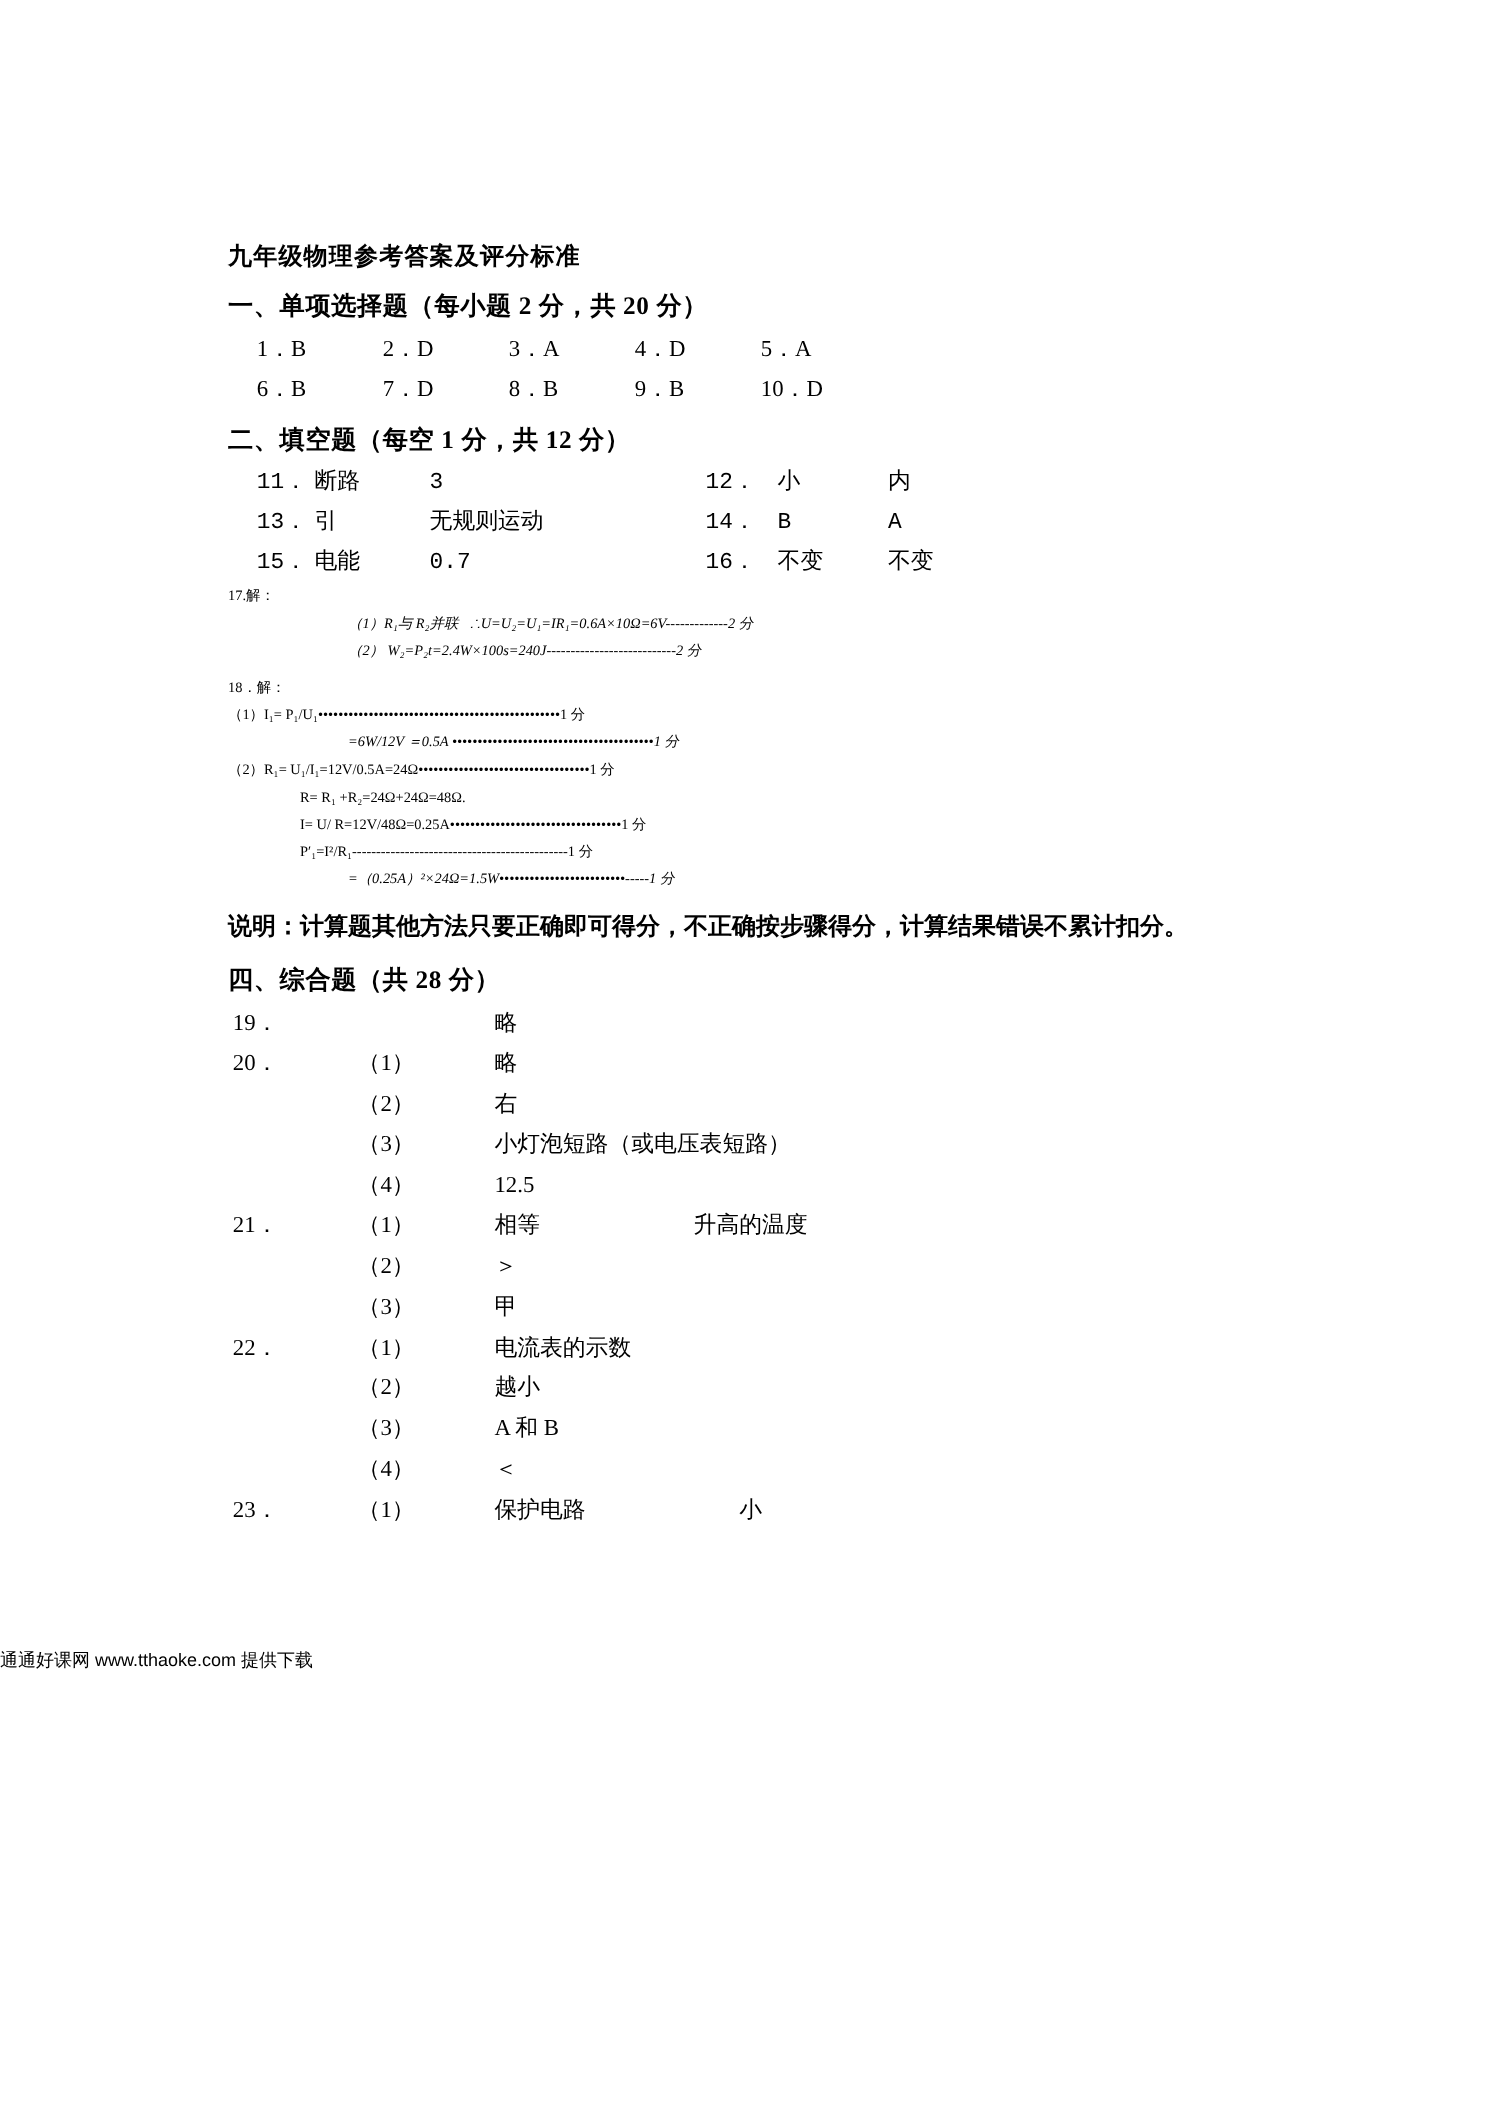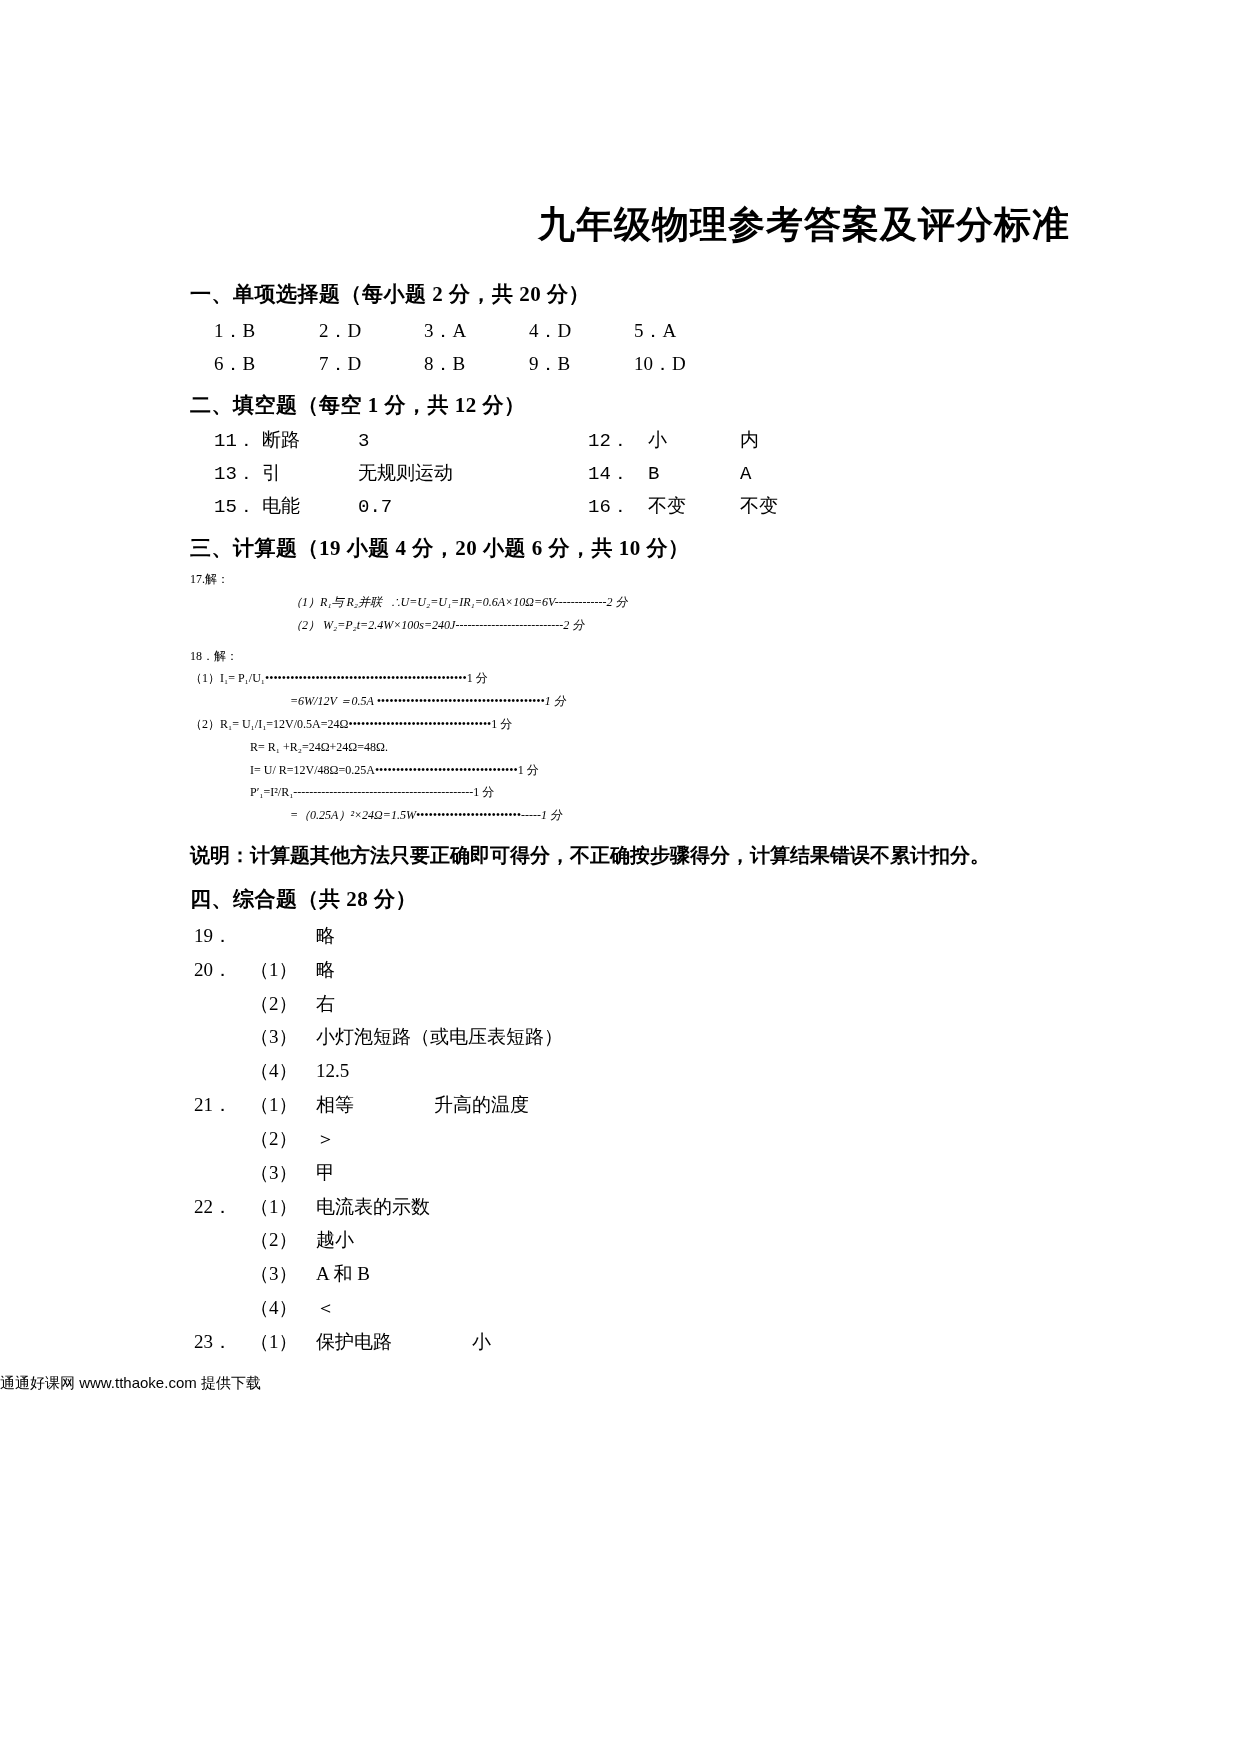--- a/index.html
+++ b/index.html
@@ -22,26 +22,26 @@
     box-sizing: border-box;
     padding: 0;
   }
   .content {
     position: absolute;
     left: 190px;
     top: 200px;
     width: 880px;
   }
   .doc-title {
-    text-align: right;
+    text-align: left;
     font-family: "Liberation Serif", serif;
     font-weight: bold;
-    font-size: 37px;
+    font-size: 20px;
     letter-spacing: 1px;
-    margin: 0 0 30px 0;
+    margin: 0 0 14px 0;
   }
   .section-head {
     font-weight: bold;
     font-size: 21px;
     margin: 10px 0 6px 0;
     letter-spacing: 0.5px;
   }
   .indent2 { padding-left: 60px; }
   .indent3 { padding-left: 100px; font-style: italic; }
 
@@ -77,20 +77,21 @@
   .note {
     font-weight: bold;
     font-size: 20px;
     line-height: 1.6;
     margin-top: 12px;
   }
   .sub-line {
     display: flex;
     font-size: 19px;
     line-height: 1.78;
+    gap: 48px;
   }
   .sub-line .n { width: 56px; white-space: pre; padding-left: 4px;}
   .sub-line .p { width: 66px; white-space: pre; }
   .sub-line .t { white-space: pre; }
   .sub-line .t2 { padding-left: 80px; white-space: pre; }
 
   .footer {
     position: absolute;
     left: 0;
     top: 1374px;
@@ -144,21 +145,20 @@
     </div>
     <div class="fill-line">
       <span class="c1">15．</span>
       <span class="c2">电能</span>
       <span class="c3">0.7</span>
       <span class="c4">16．</span>
       <span class="c5">不变</span>
       <span class="c6">不变</span>
     </div>
 
-    <div class="section-head">三、计算题（19 小题 4 分，20 小题 6 分，共 10 分）</div>
 
     <div class="calc-line">17.解：</div>
     <div class="calc-line indent3">（1）R₁与 R₂并联   ∴U=U₂=U₁=IR₁=0.6A×10Ω=6V-------------2 分</div>
     <div class="calc-line indent3">（2） W₂=P₂t=2.4W×100s=240J---------------------------2 分</div>
 
     <div class="calc-line" style="margin-top:8px">18．解：</div>
     <div class="calc-line">（1）I₁= P₁/U₁••••••••••••••••••••••••••••••••••••••••••••••••1 分</div>
     <div class="calc-line indent3">=6W/12V ＝0.5A ••••••••••••••••••••••••••••••••••••••••1 分</div>
     <div class="calc-line">（2）R₁= U₁/I₁=12V/0.5A=24Ω••••••••••••••••••••••••••••••••••1 分</div>
     <div class="calc-line indent2">R= R₁ +R₂=24Ω+24Ω=48Ω.</div>

